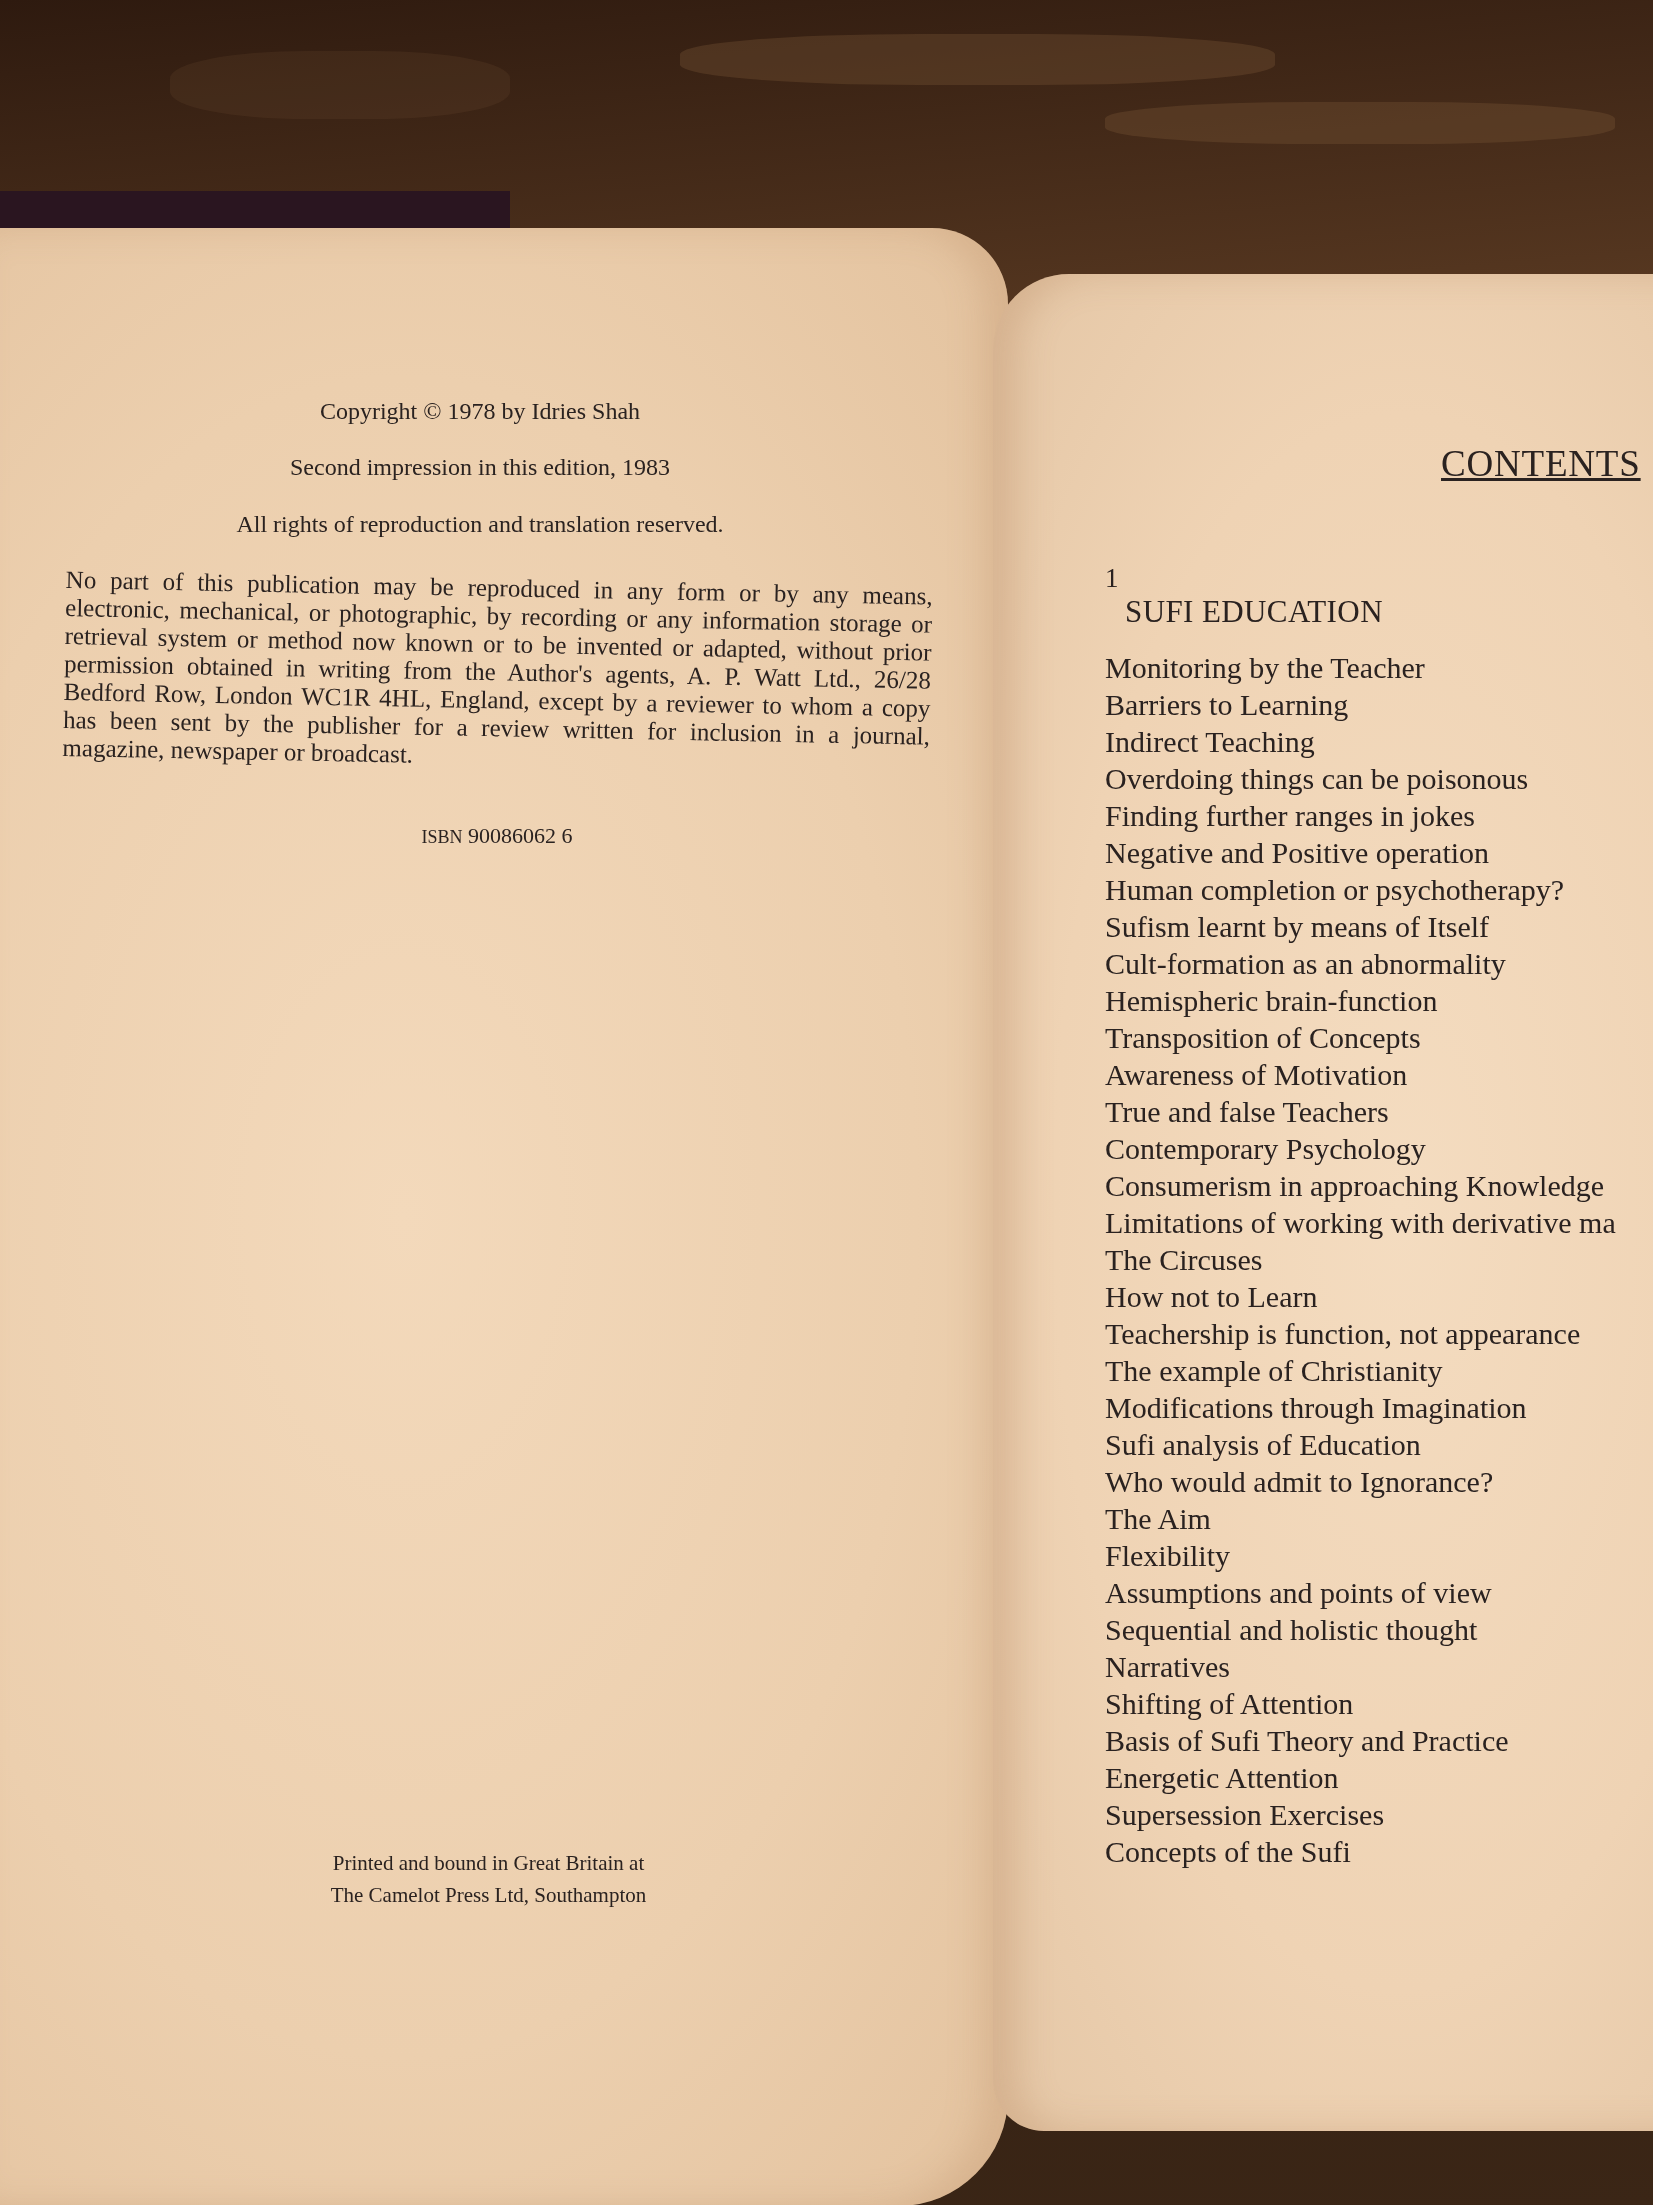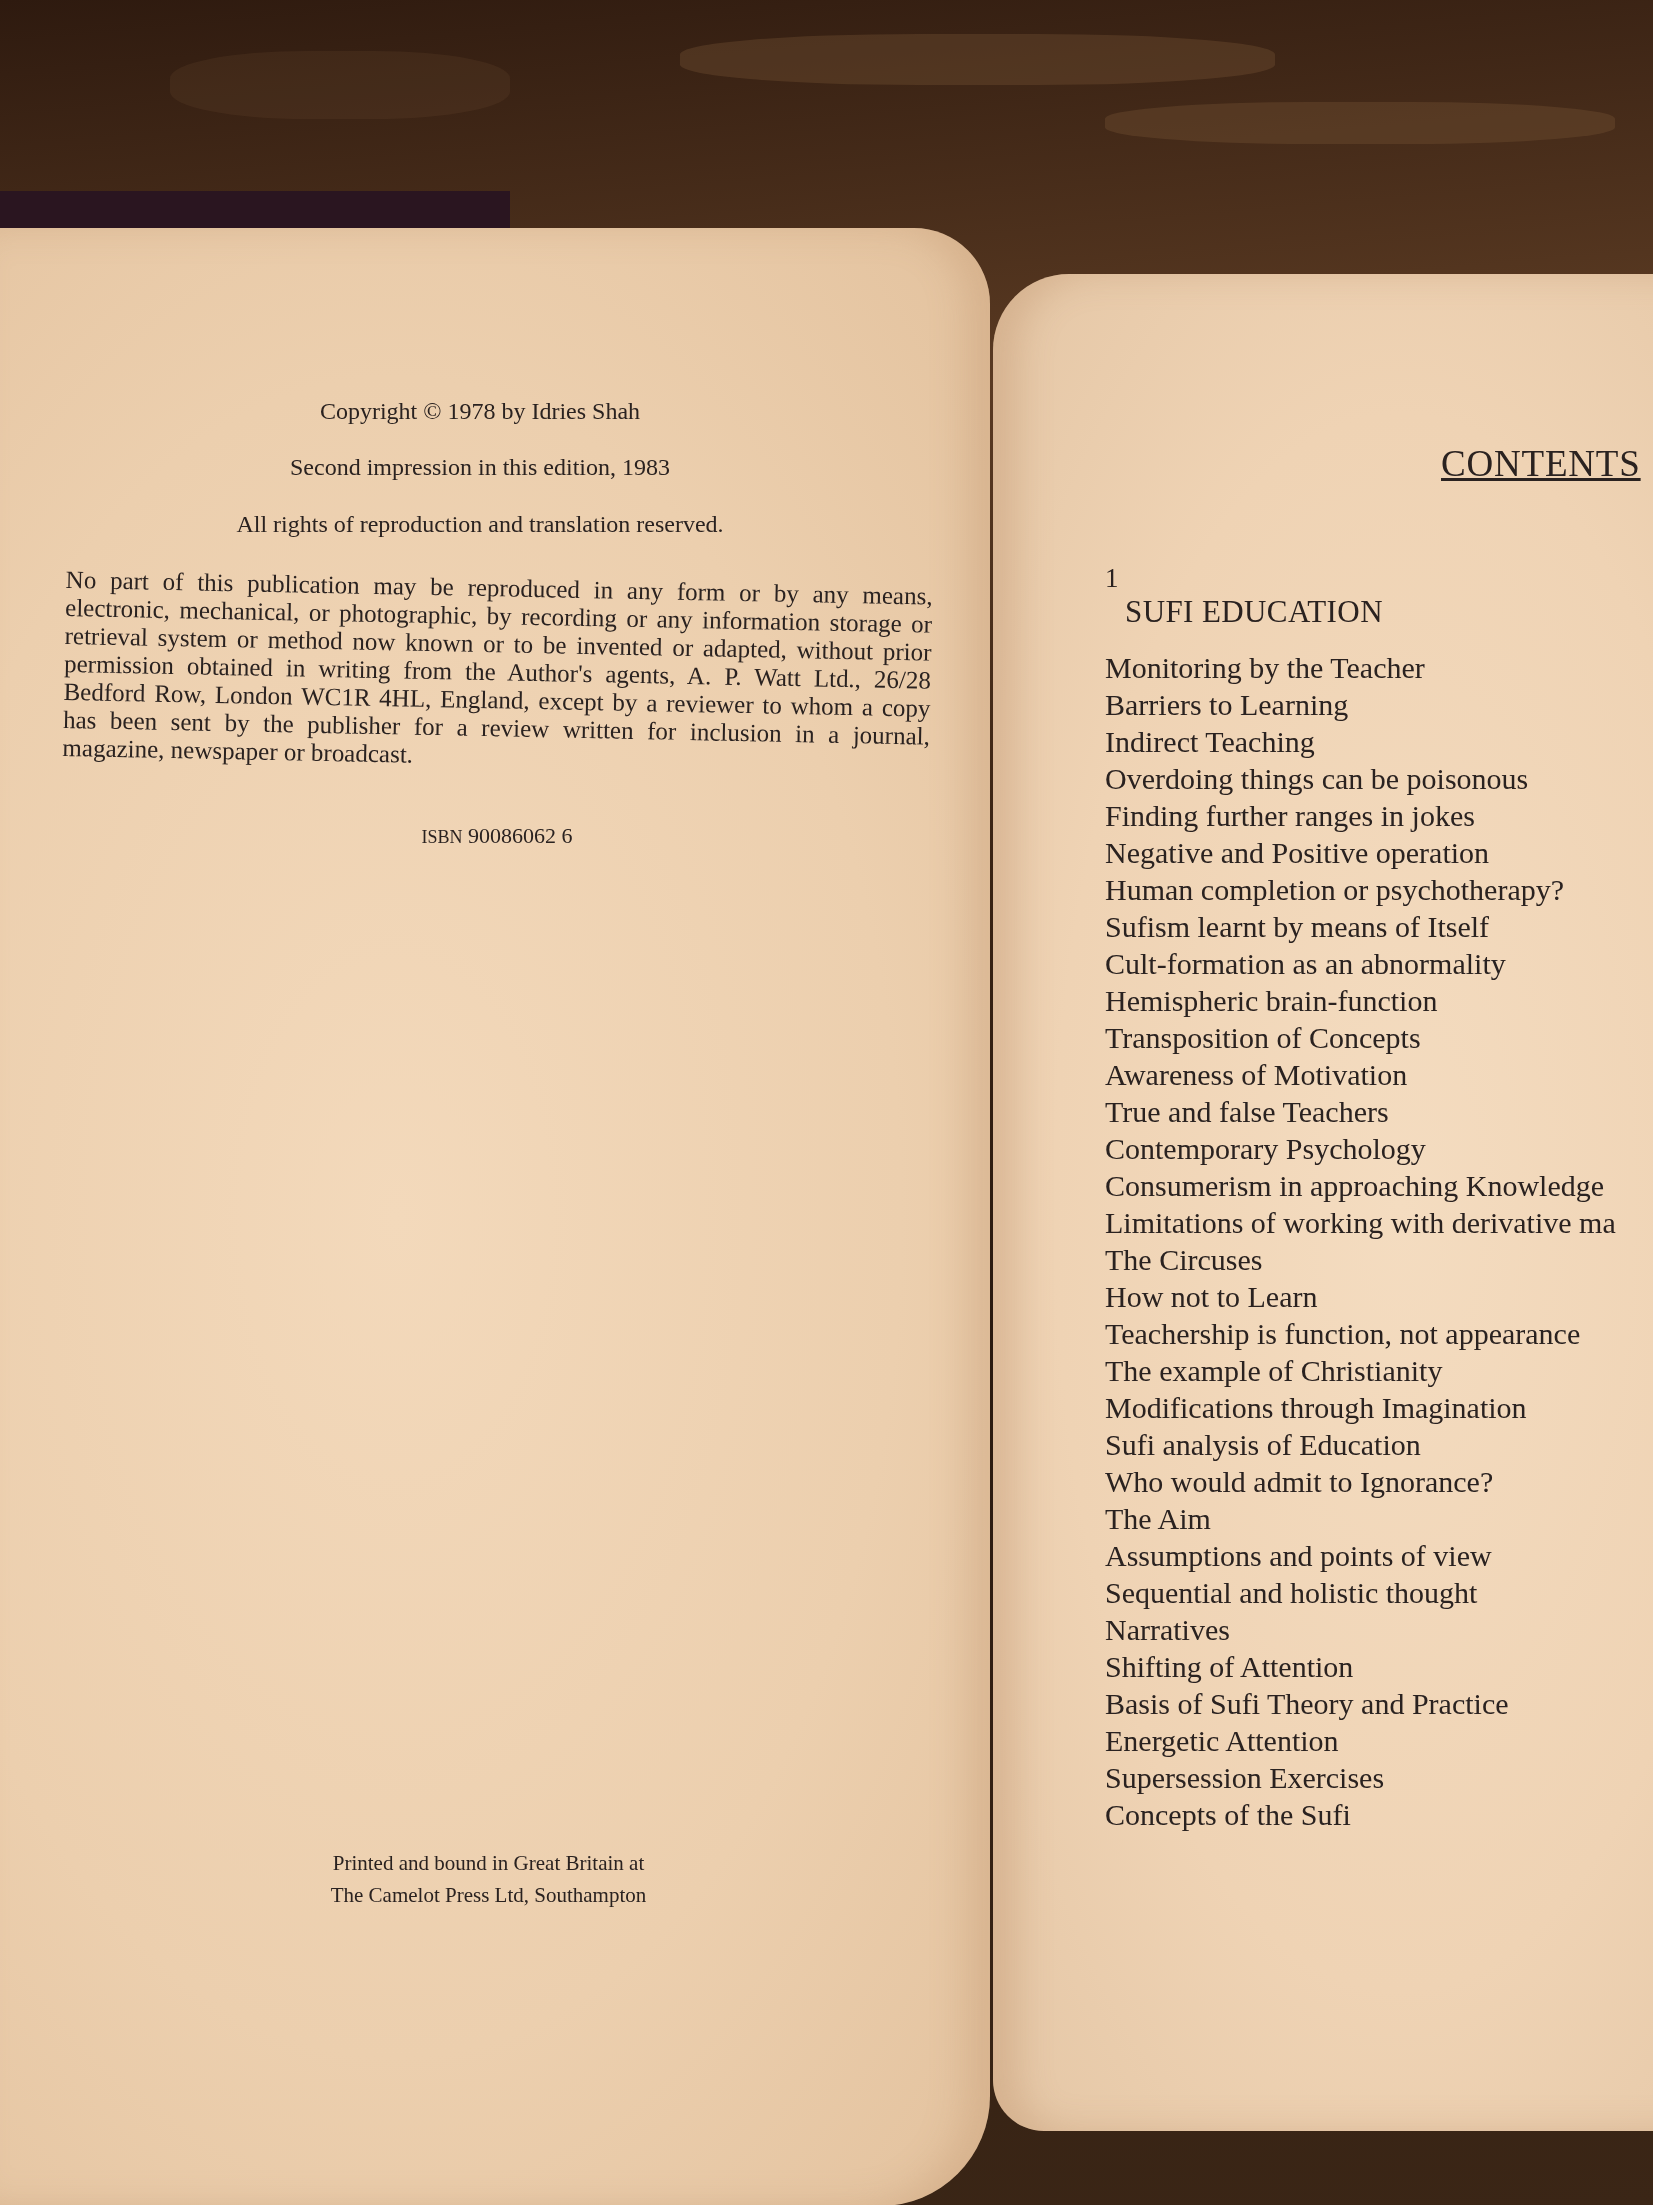--- a/index.html
+++ b/index.html
@@ -12,20 +12,21 @@
     .cover { position: absolute; left: 0; top: 191px; width: 510px; height: 51px; background: #2a1520; }
     .cover-bottom { position: absolute; left: 0; top: 2176px; width: 340px; height: 34px; background: #2a1520; }
     .page {
       position: absolute; color: #2a2220;
       background: radial-gradient(ellipse at 40% 50%, #f3d9bb 0%, #eccfae 60%, #e3c29e 100%);
     }
     .page-left {
       left: 0; top: 228px; width: 990px; height: 1978px;
       border-radius: 0 76px 110px 0;
       box-shadow: inset -25.5px 0 34px rgba(180,130,90,0.25);
+      padding-left: 18px;
     }
     .page-right {
       left: 993px; top: 274px; width: 680px; height: 1857px;
       border-radius: 76px 0 0 51px;
       background: radial-gradient(ellipse at 60% 50%, #f4dcc0 0%, #efd3b4 60%, #e4c6a5 100%);
       box-shadow: inset 25.5px 0 34px rgba(170,120,80,0.25);
     }
     .center { position: absolute; left: 0; width: 960px; text-align: center; font-size: 24px; }
     .copyright { top: 170px; }
     .impression { top: 226px; }
@@ -94,20 +95,21 @@
         <div class="toc-item">Consumerism in approaching Knowledge</div>
         <div class="toc-item">Limitations of working with derivative ma</div>
         <div class="toc-item">The Circuses</div>
         <div class="toc-item">How not to Learn</div>
         <div class="toc-item">Teachership is function, not appearance</div>
         <div class="toc-item">The example of Christianity</div>
         <div class="toc-item">Modifications through Imagination</div>
         <div class="toc-item">Sufi analysis of Education</div>
         <div class="toc-item">Who would admit to Ignorance?</div>
         <div class="toc-item">The Aim</div>
+        <div class="toc-item">Flexibility</div>
         <div class="toc-item">Assumptions and points of view</div>
         <div class="toc-item">Sequential and holistic thought</div>
         <div class="toc-item">Narratives</div>
         <div class="toc-item">Shifting of Attention</div>
         <div class="toc-item">Basis of Sufi Theory and Practice</div>
         <div class="toc-item">Energetic Attention</div>
         <div class="toc-item">Supersession Exercises</div>
         <div class="toc-item">Concepts of the Sufi</div>
       </div>
   </div>

